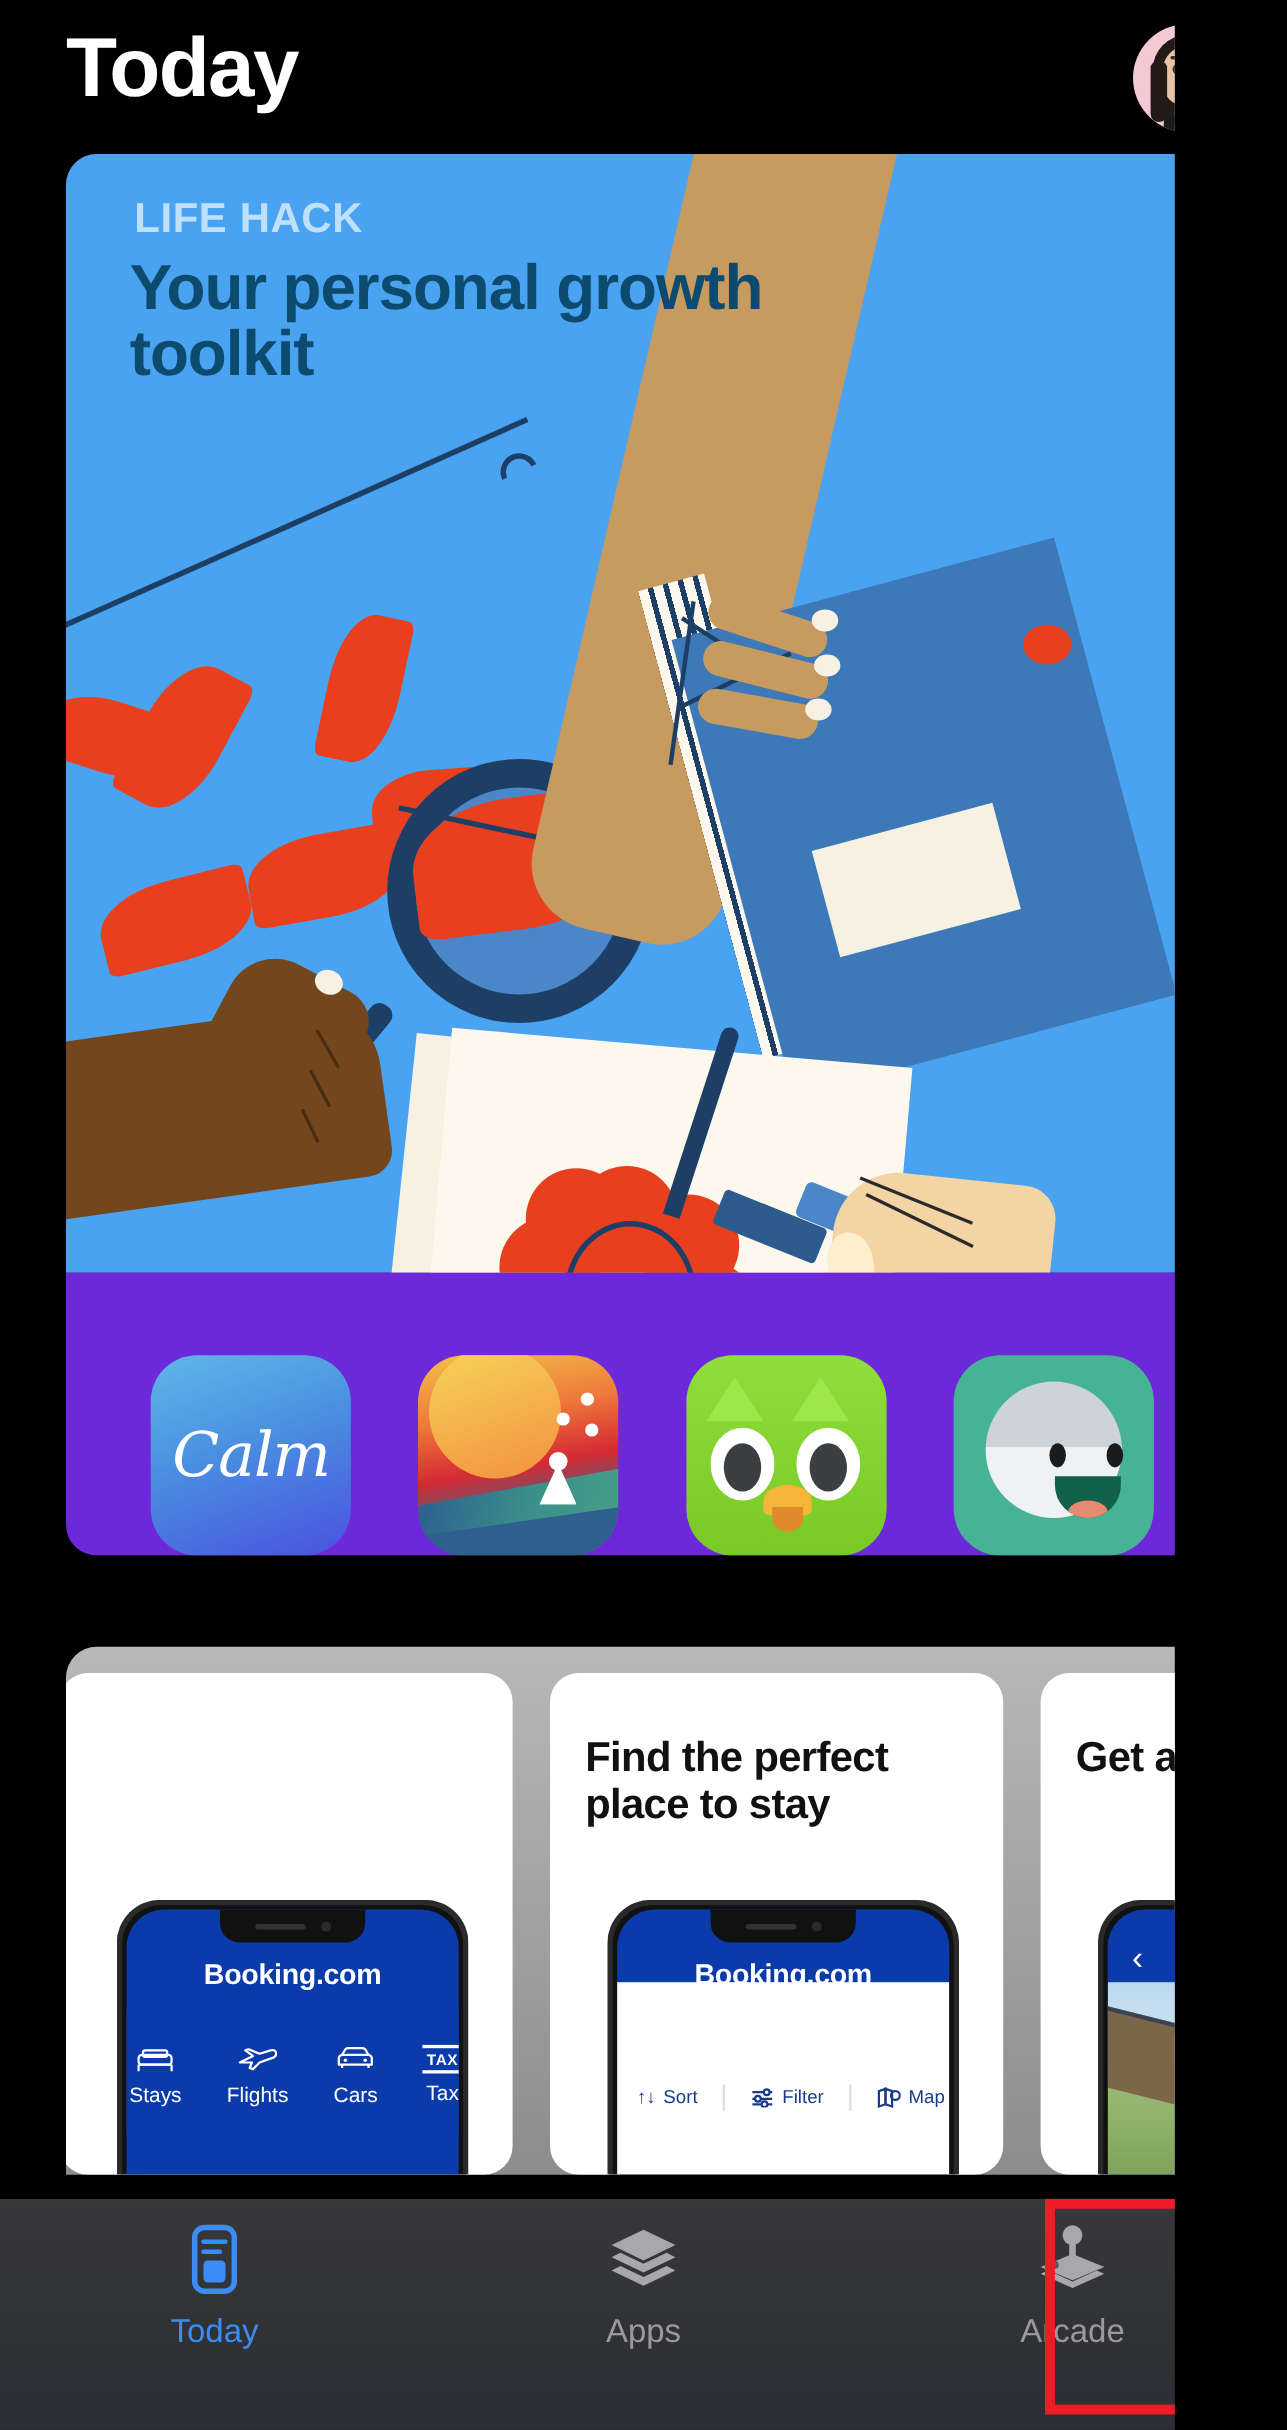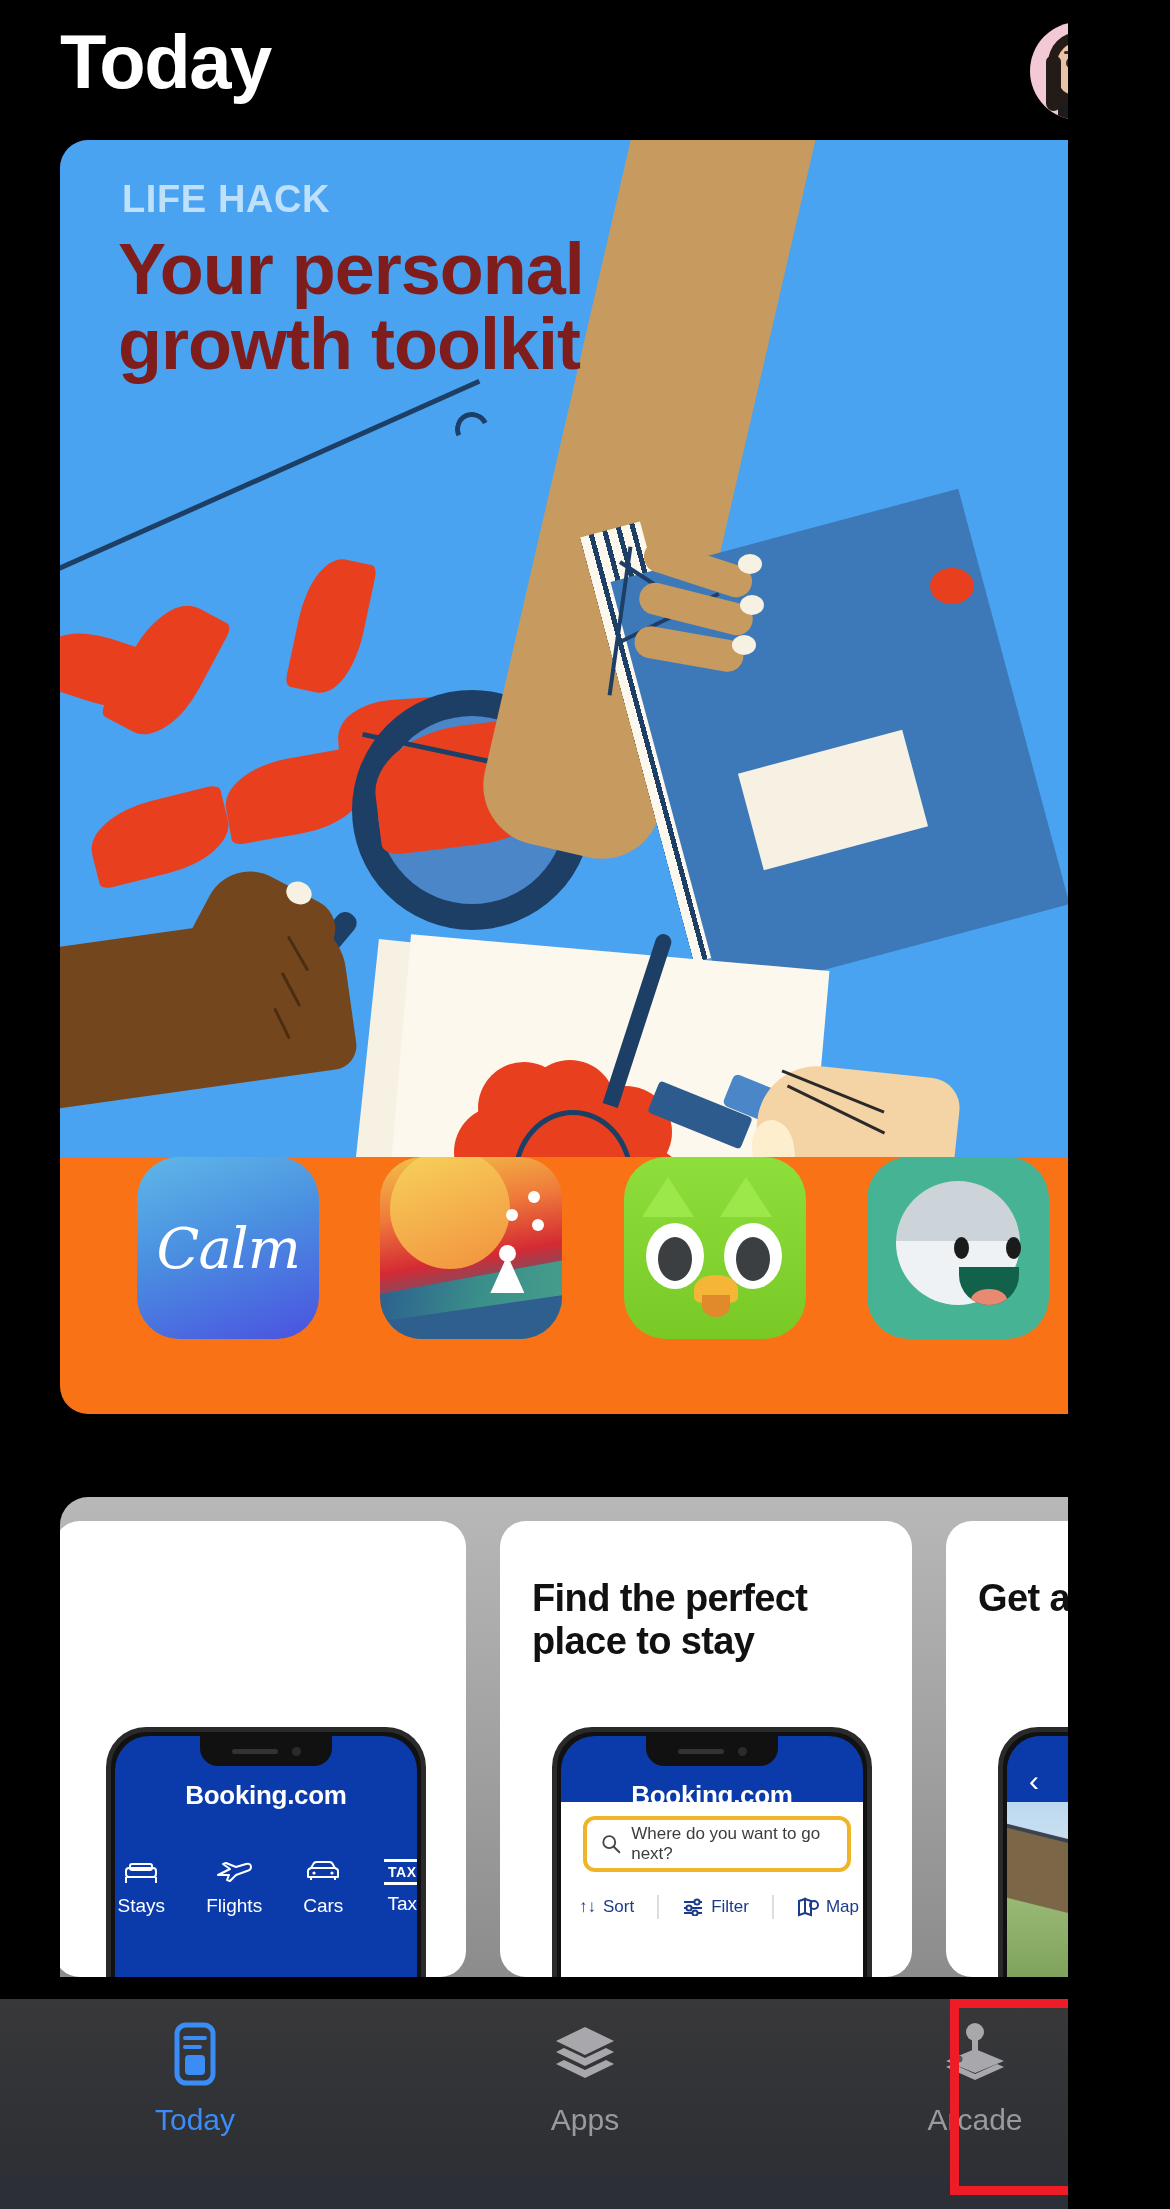--- a/index.html
+++ b/index.html
@@ -42,21 +42,21 @@
   
   .hero-card {
     position:absolute; left:60px; top:140px; width:1050px; height:1274px;
     border-radius:28px; overflow:hidden; background:#1c1c1e;
   }
   .hero-art { position:absolute; left:0; top:0; width:1050px; height:1017px;
               background:#4aa3f0; overflow:hidden; }
   .eyebrow { position:absolute; left:62px; top:38px; font-size:38px; font-weight:600;
              color:#bfe0fb; letter-spacing:0.6px; }
   .hero-title { position:absolute; left:58px; top:92px; width:620px;
-                font-size:72px; line-height:1.04; font-weight:700; color:#7f1d1d;
+                font-size:58px; line-height:1.04; font-weight:700; color:#0c4a6e;
                 letter-spacing:-1px; z-index:5; }
 
   
   .branch { position:absolute; left:-10px; top:430px; width:470px; height:5px;
             background:#1d3f66; transform:rotate(-24deg); transform-origin:left center; }
   .branch-tip { position:absolute; left:395px; top:272px; width:34px; height:34px;
                 border:5px solid #1d3f66; border-radius:50%;
                 border-right-color:transparent; border-bottom-color:transparent;
                 transform:rotate(20deg); }
   .leaf { position:absolute; background:#e8401f; border-radius:50% 8% 50% 8%; }
@@ -137,21 +137,21 @@
   .hand-light { position:absolute; left:690px; top:930px; width:200px; height:250px;
                 background:#f4d3a4; border-radius:60px 30px 0 0; transform:rotate(6deg); }
   .hl-line { position:absolute; background:#2a2a2a; height:3px; }
   .hlA { left:718px; top:950px; width:110px; transform:rotate(22deg); }
   .hlB { left:722px; top:968px; width:108px; transform:rotate(26deg); }
   .hl-thumb { position:absolute; left:692px; top:980px; width:42px; height:56px;
               background:#fdeecd; border-radius:50% 50% 40% 40%; transform:rotate(-8deg); }
 
   
   .icon-tray { position:absolute; left:0; top:1017px; width:1050px; height:257px;
-               background:#f97316; display:flex; align-items:flex-start;
+               background:#6d28d9; display:flex; align-items:flex-end;
                justify-content:space-evenly;padding-left:16px; }
   .app-icon { width:182px; height:182px; border-radius:42px; position:relative;
               overflow:hidden; flex:0 0 auto; }
   .ic-calm { background:linear-gradient(160deg,#5fb7e8 0%,#4a8fe0 45%,#4a52e0 100%); }
   .calm-word { position:absolute; left:0; top:0; width:100%; height:100%;
                display:flex; align-items:center; justify-content:center;
                font-family:"DejaVu Serif", serif; font-style:italic; font-size:56px;
                color:#fff; letter-spacing:-1px; }
   .ic-alto { background:linear-gradient(170deg,#f2c14a 0%,#ef7a3a 30%,#d42a33 55%,#2f6e8f 78%,#2b4e8c 100%); }
   .alto-sun { position:absolute; left:10px; top:-8px; width:120px; height:120px;
@@ -445,27 +445,20 @@
     <div class="bcard c2">
       <div class="bcard-title">Find the perfect place to stay</div>
       <div class="phone">
         <div class="phone-screen">
           <div class="notch">
             <div class="notch-bar"></div>
             <div class="notch-cam"></div>
           </div>
           <div class="bk-logo">Booking.com</div>
           <div class="bk-white-area">
-            <div class="bk-search">
-              <svg width="22" height="22" viewBox="0 0 22 22">
-                <circle cx="9" cy="9" r="6.5" fill="none" stroke="#444" stroke-width="2"></circle>
-                <line x1="14" y1="14" x2="20" y2="20" stroke="#444" stroke-width="2" stroke-linecap="round"></line>
-              </svg>
-              <span class="bk-search-txt">Where do you want to go next?</span>
-            </div>
             <div class="bk-toolbar">
               <div class="bk-tool">
                 <span>↑↓</span>
                 <span>Sort</span>
               </div>
               <div class="bk-div"></div>
               <div class="bk-tool">
                 <svg width="22" height="18" viewBox="0 0 22 18">
                   <line x1="2" y1="4" x2="20" y2="4" stroke="#1b3a8c" stroke-width="2"></line>
                   <line x1="2" y1="10" x2="20" y2="10" stroke="#1b3a8c" stroke-width="2"></line>

